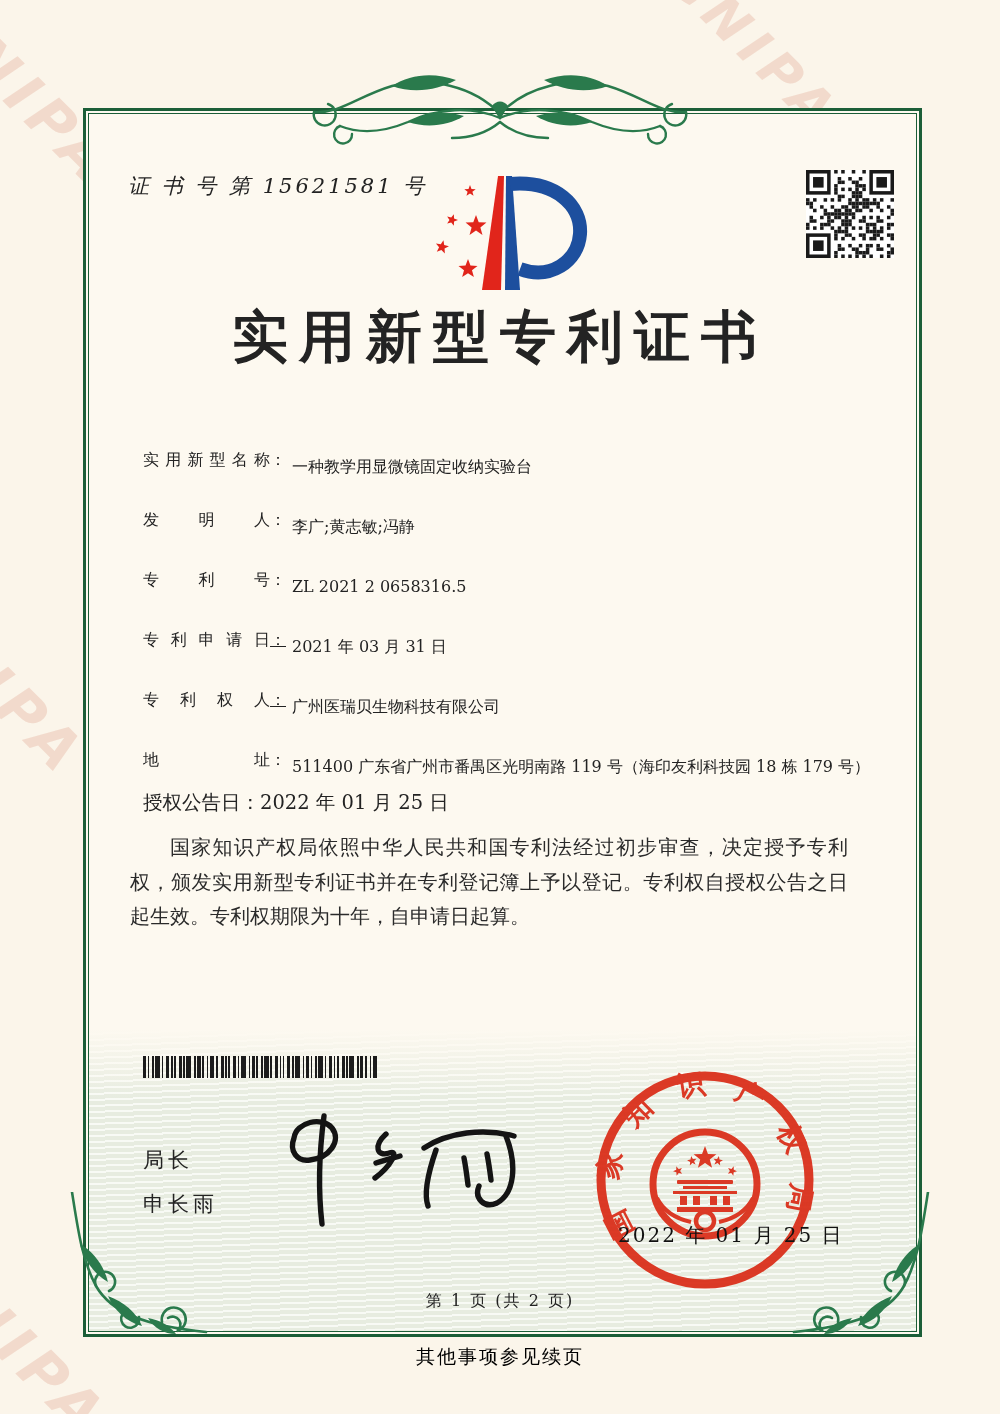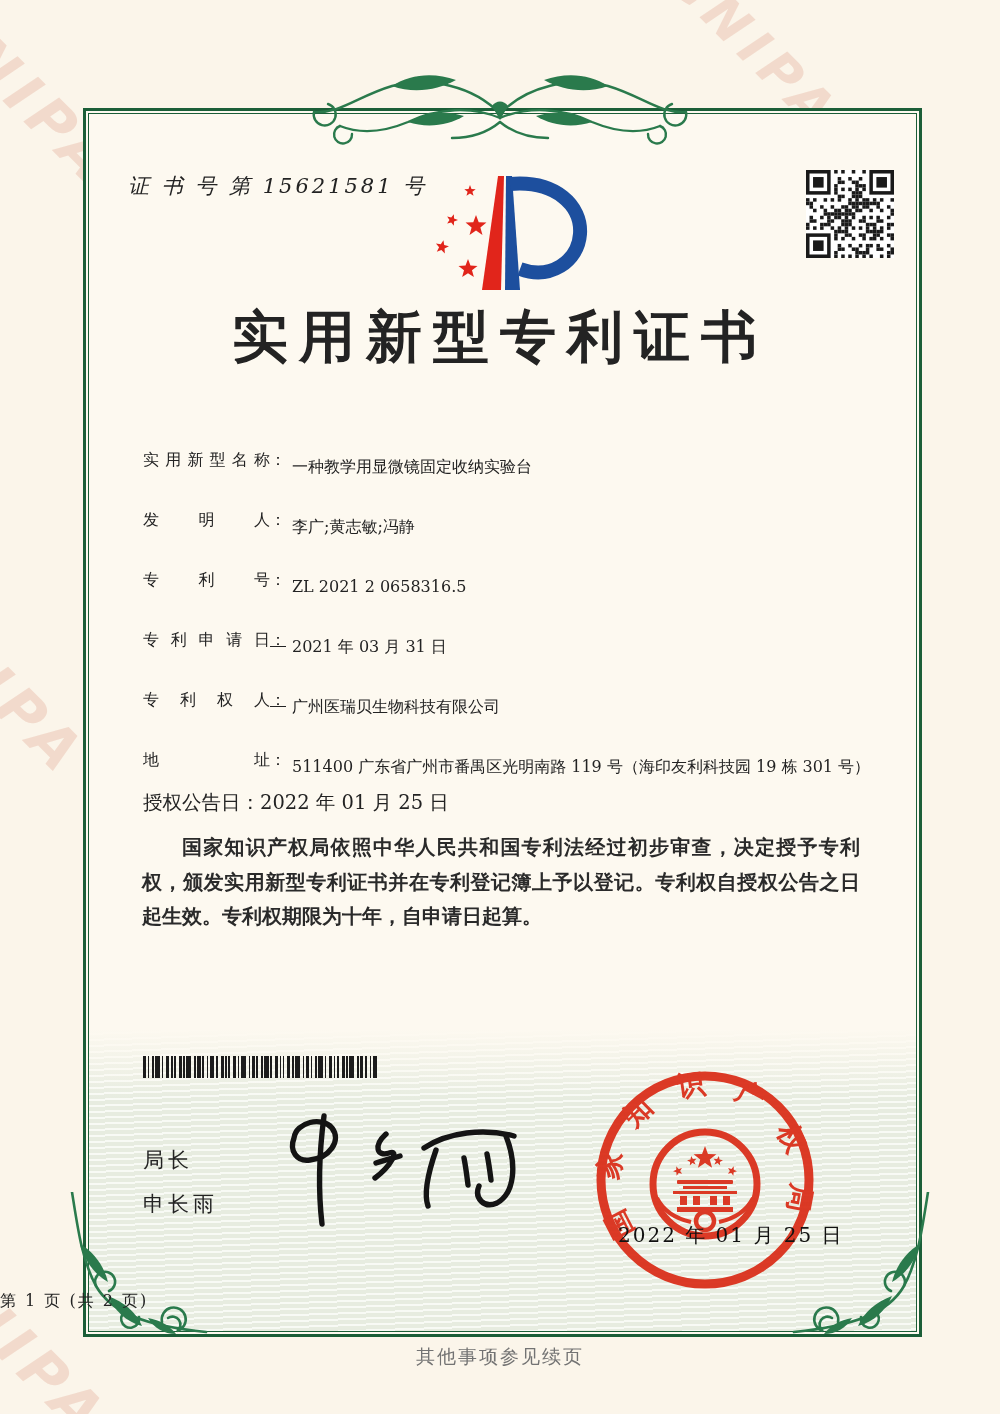--- a/index.html
+++ b/index.html
@@ -48,21 +48,21 @@
           vertical-align:top;}
   .fcolon{vertical-align:top;}
   .fvalue{margin-left:6px;vertical-align:top;display:inline-block;max-width:585px;
           line-height:33px;}
   .r0{top:426px;} .r1{top:486px;} .r2{top:546px;} .r3{top:606px;text-decoration:underline;} .r4{top:666px;text-decoration:underline;}
   .r5{top:726px;}
   .grant-row{position:absolute;top:789px;left:143px;width:740px;z-index:5;font-size:19.5px;}
   .grant-no{position:absolute;left:369px;top:0;}
 
   
-  .body-text{position:absolute;left:142px;top:830px;width:718px;z-index:5;font-weight:bold;}
+  .body-text{position:absolute;left:130px;top:830px;width:718px;z-index:5;}
   .body-text p{margin:0;font-size:20px;line-height:34.5px;text-indent:2em;
                text-align:justify;color:#2a2a2a;}
 
   
   .barcode{position:absolute;left:143px;top:1056px;height:22px;display:flex;
            align-items:stretch;z-index:5;}
   .barcode span{display:block;background:#1c1c1c;}
 
   
   .director-label{position:absolute;left:143px;top:1146px;font-size:21px;z-index:5;
@@ -70,24 +70,24 @@
   .director-name{position:absolute;left:143px;top:1190px;font-size:21px;z-index:5;
       font-family:"DejaVu Sans","Liberation Sans",sans-serif;letter-spacing:4px;}
   .signature{position:absolute;left:272px;top:1106px;z-index:6;}
 
   
   .seal{position:absolute;left:586px;top:1058px;z-index:6;opacity:0.93;}
   .seal-date{position:absolute;left:618px;top:1222px;width:240px;font-size:20px;
              letter-spacing:2px;color:#111;z-index:7;}
 
   
-  .page-indicator{position:absolute;left:0;top:1291px;width:100%;text-align:left;
+  .page-indicator{position:absolute;left:0;top:1291px;width:100%;text-align:center;
                   font-size:16px;letter-spacing:2px;z-index:5;}
   .continuation{position:absolute;left:0;top:1344px;width:100%;text-align:center;
-                font-size:19px;letter-spacing:2px;z-index:2;color:#737373;}
+                font-size:19px;letter-spacing:2px;z-index:2;color:#000000;}
 </style>
 </head>
 <body>
 
 <span class="wm wm-pink wm1">CNIPA</span>
 <span class="wm wm-pink wm2">CNIPA</span>
 <span class="wm wm-beige wm3">CNIPA</span>
 <span class="wm wm-pink wm4">CNIPA</span>
 <span class="wm wm-beige wm5">CNIPA</span>
 <span class="wm wm-pink wm6">CNIPA</span>
@@ -381,21 +381,21 @@
 <div class="row r2">
   <span class="flabel">专利号</span><span class="fcolon">：</span><span class="fvalue">ZL 2021 2 0658316.5</span>
 </div>
 <div class="row r3">
   <span class="flabel">专利申请日</span><span class="fcolon">：</span><span class="fvalue">2021 年 03 月 31 日</span>
 </div>
 <div class="row r4">
   <span class="flabel">专利权人</span><span class="fcolon">：</span><span class="fvalue">广州医瑞贝生物科技有限公司</span>
 </div>
 <div class="row r5">
-  <span class="flabel">地址</span><span class="fcolon">：</span><span class="fvalue">511400 广东省广州市番禺区光明南路 119 号（海印友利科技园 19 栋 301 号）</span>
+  <span class="flabel">地址</span><span class="fcolon">：</span><span class="fvalue">511400 广东省广州市番禺区光明南路 119 号（海印友利科技园 18 栋 179 号）</span>
 </div>
 
 <div class="grant-row">
   <span>
     <span>授权公告日</span><span>：</span><span>2022 年 01 月 25 日</span>
   </span>
 </div>
 
 <div class="body-text">
   <p>国家知识产权局依照中华人民共和国专利法经过初步审查，决定授予专利权，颁发实用新型专利证书并在专利登记簿上予以登记。专利权自授权公告之日起生效。专利权期限为十年，自申请日起算。</p>

